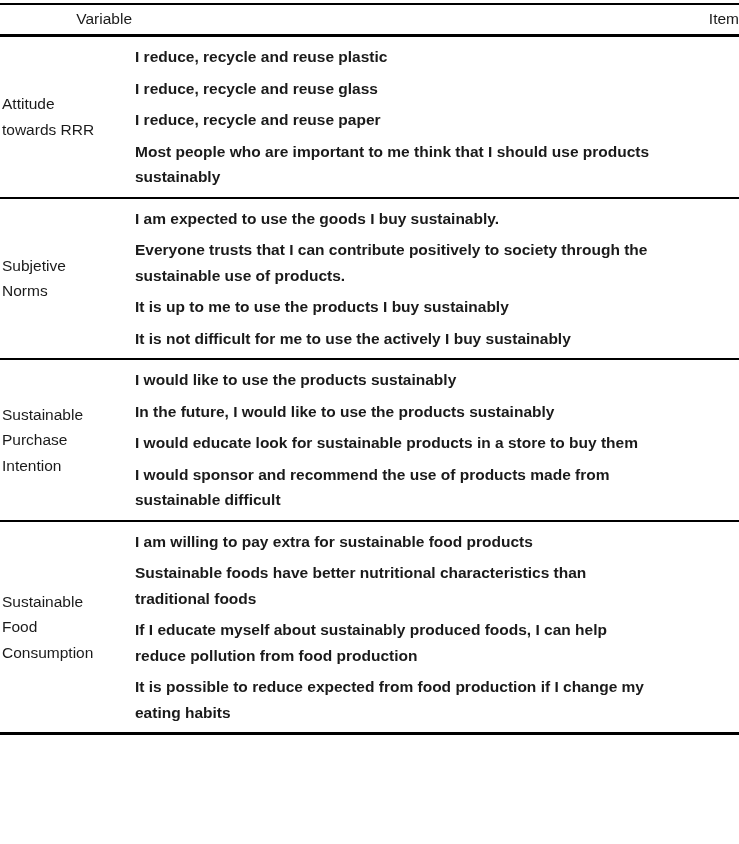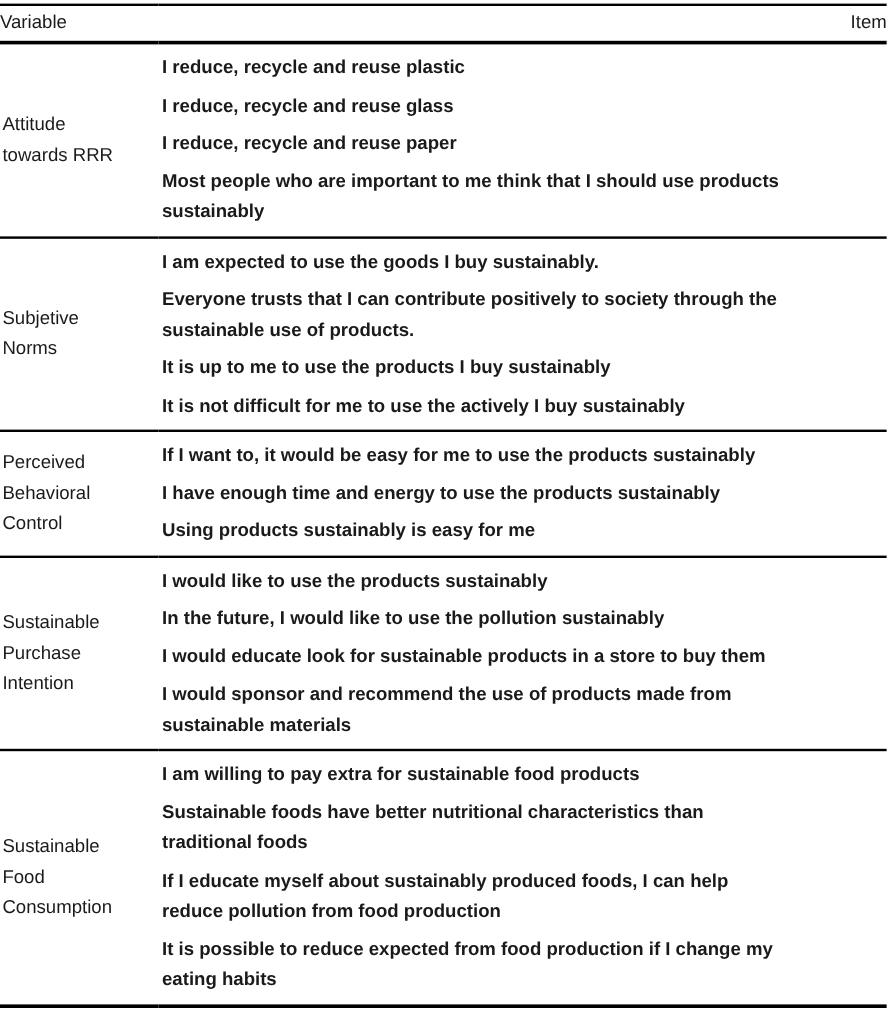--- a/index.html
+++ b/index.html
@@ -22,21 +22,21 @@
     border-bottom: 3px solid #000;
     font-size: 15.5px;
   }
   thead th {
     font-weight: normal;
     border-bottom: 3px solid #000;
     padding: 5px 0 6px 0;
     line-height: 18px;
     vertical-align: middle;
   }
-  thead th.col-variable { text-align: left; width: 128px; }
+  thead th.col-variable { text-align: right; width: 128px; }
   thead th.col-item { text-align: right; padding-left: 3px; }
 
   tbody tr + tr td { border-top: 2px solid #000; margin-top: 40px; }
 
   td.var-cell {
     width: 128px;
     text-align: left;
     vertical-align: middle;
     white-space: pre-line;
     line-height: 25.5px;
@@ -84,41 +84,31 @@
 Norms</td>
       <td class="items-cell">
         <p>I am expected to use the goods I buy sustainably.</p>
         <p>Everyone trusts that I can contribute positively to society through the
 sustainable use of products.</p>
         <p>It is up to me to use the products I buy sustainably</p>
         <p>It is not difficult for me to use the actively I buy sustainably</p>
       </td>
     </tr>
 
-    <tr>
-      <td class="var-cell">Perceived
-Behavioral
-Control</td>
-      <td class="items-cell">
-        <p>If I want to, it would be easy for me to use the products sustainably</p>
-        <p>I have enough time and energy to use the products sustainably</p>
-        <p>Using products sustainably is easy for me</p>
-      </td>
-    </tr>
 
     <tr>
       <td class="var-cell">Sustainable
 Purchase
 Intention</td>
       <td class="items-cell">
         <p>I would like to use the products sustainably</p>
-        <p>In the future, I would like to use the pollution sustainably</p>
+        <p>In the future, I would like to use the products sustainably</p>
         <p>I would educate look for sustainable products in a store to buy them</p>
         <p>I would sponsor and recommend the use of products made from
-sustainable materials</p>
+sustainable difficult</p>
       </td>
     </tr>
 
     <tr>
       <td class="var-cell">Sustainable
 Food
 Consumption</td>
       <td class="items-cell">
         <p>I am willing to pay extra for sustainable food products</p>
         <p>Sustainable foods have better nutritional characteristics than

